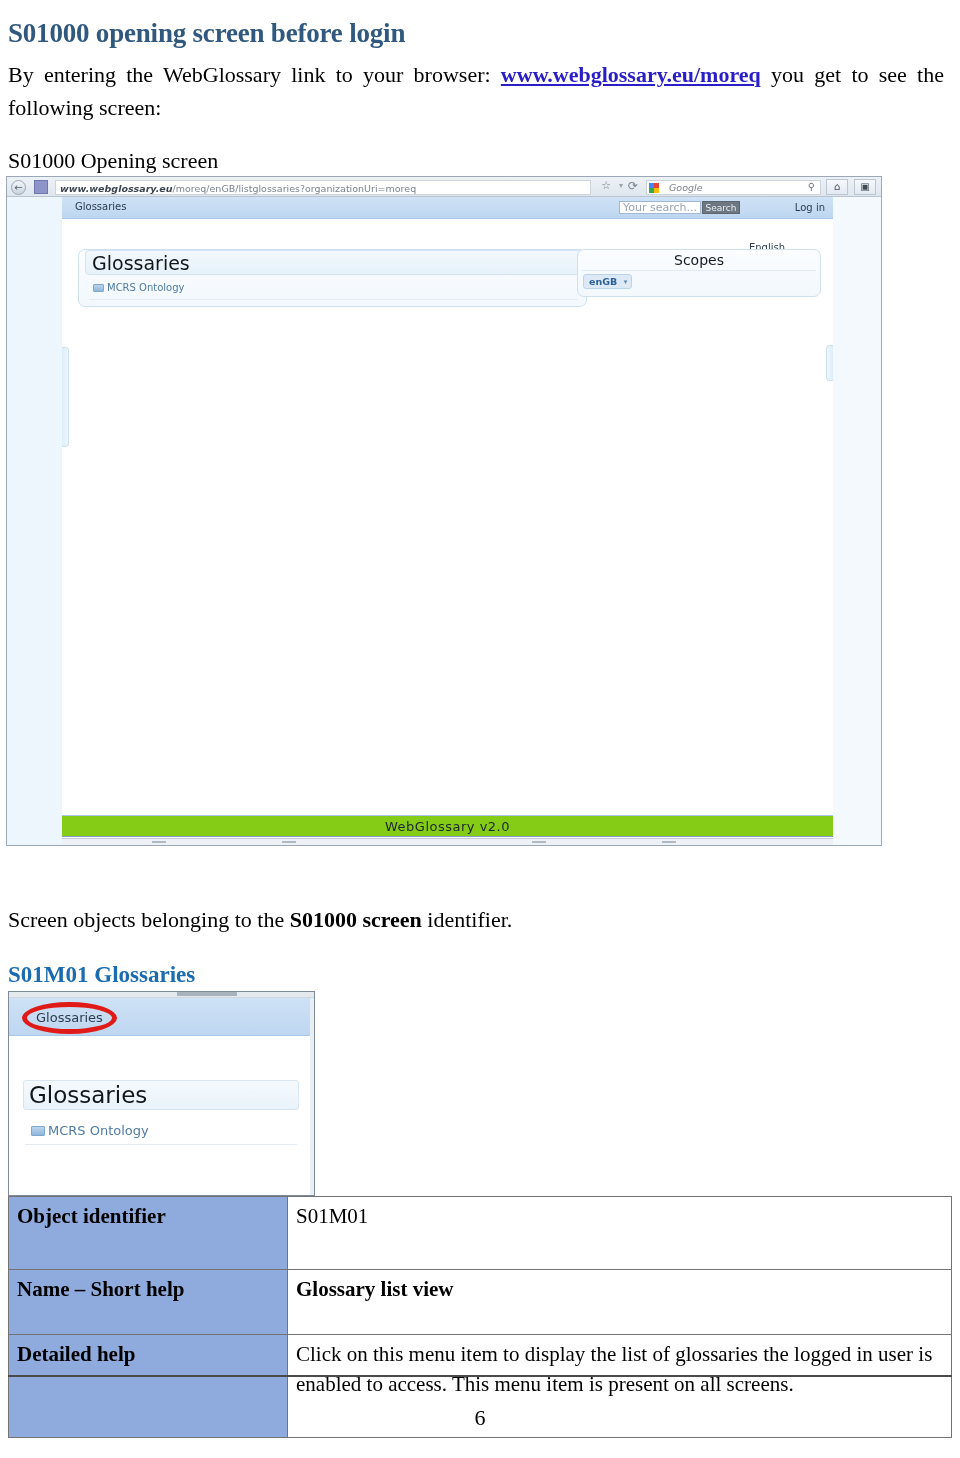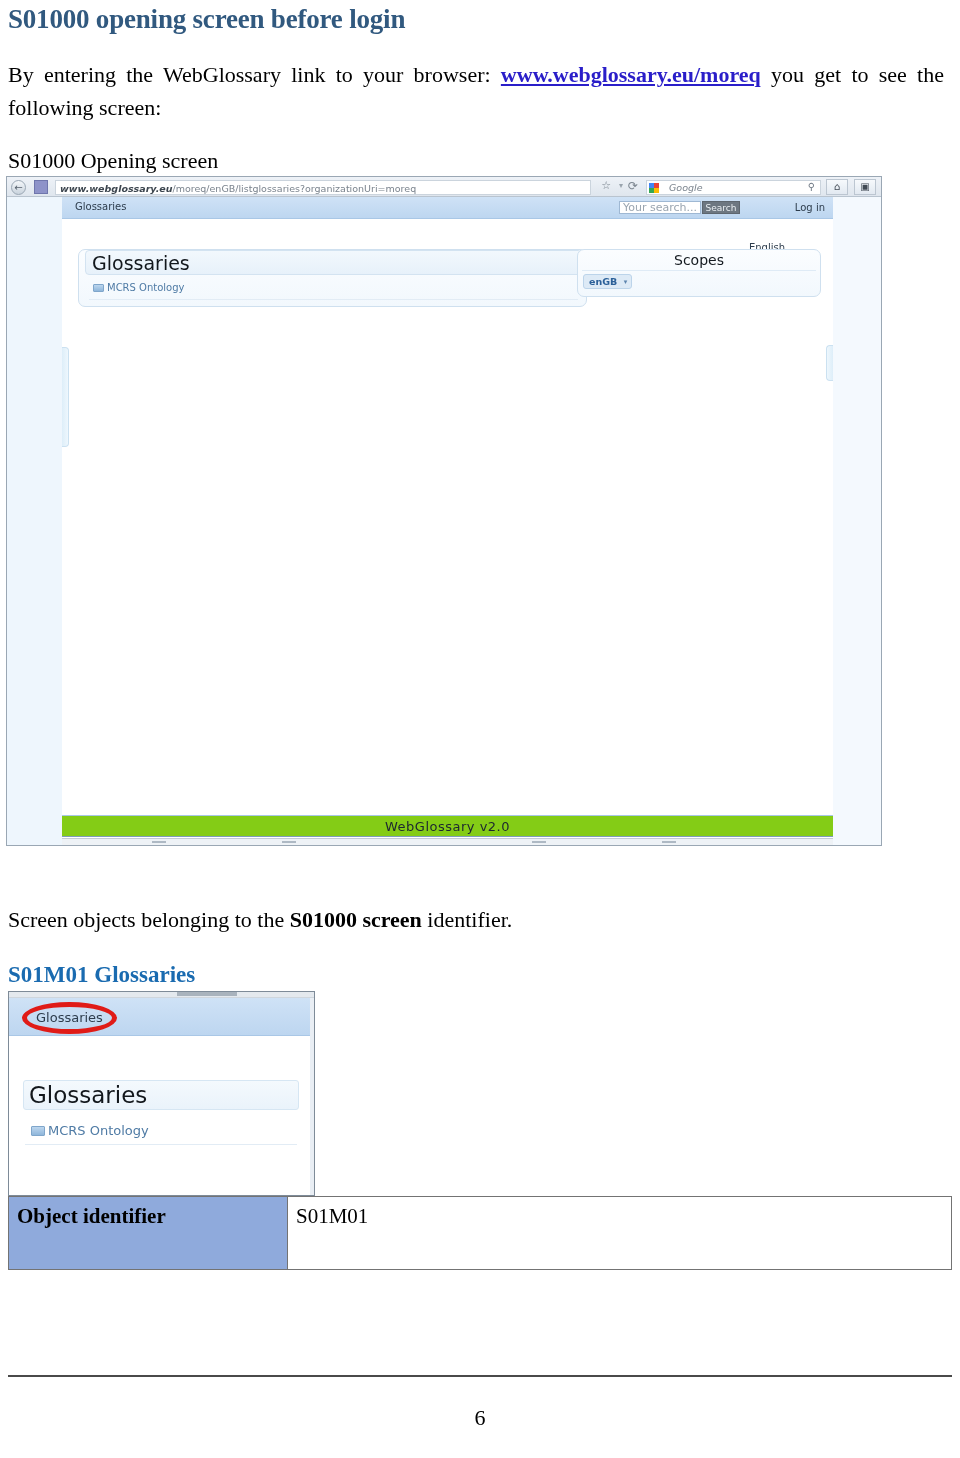--- a/index.html
+++ b/index.html
@@ -13,21 +13,21 @@
     position: relative;
     font-family: "Liberation Serif", serif;
     color: #000000;
     overflow: hidden;
   }
 
   
   .page-title {
     position: absolute;
     left: 8px;
-    top: 4px;
+    top: 18px;
     font-family: "Liberation Serif", serif;
     font-weight: bold;
     font-size: 27px;
     color: #31597f;
     letter-spacing: -0.2px;
     white-space: nowrap;
   }
   .intro-para {
     position: absolute;
     left: 8px;
@@ -614,17 +614,25 @@
   <div class="ss-rule"></div>
   <div class="ss-rightedge"></div>
 </div>
 
 <table class="spec-table">
   <tbody>
       <tr class="row-id">
     <td class="label">Object identifier</td>
     <td class="value">S01M01</td>
   </tr>
+  <tr class="row-name">
+    <td class="label">Name – Short help</td>
+    <td class="value bold">Glossary list view</td>
+  </tr>
+  <tr class="row-help">
+    <td class="label">Detailed help</td>
+    <td class="value">Click on this menu item to display the list of glossaries the logged in user is enabled to access. This menu item is present on all screens.</td>
+  </tr>
 </tbody>
   </table>
 
 <div class="page-footer-rule"></div>
 <div class="page-number">6</div>
 
 </body></html>

